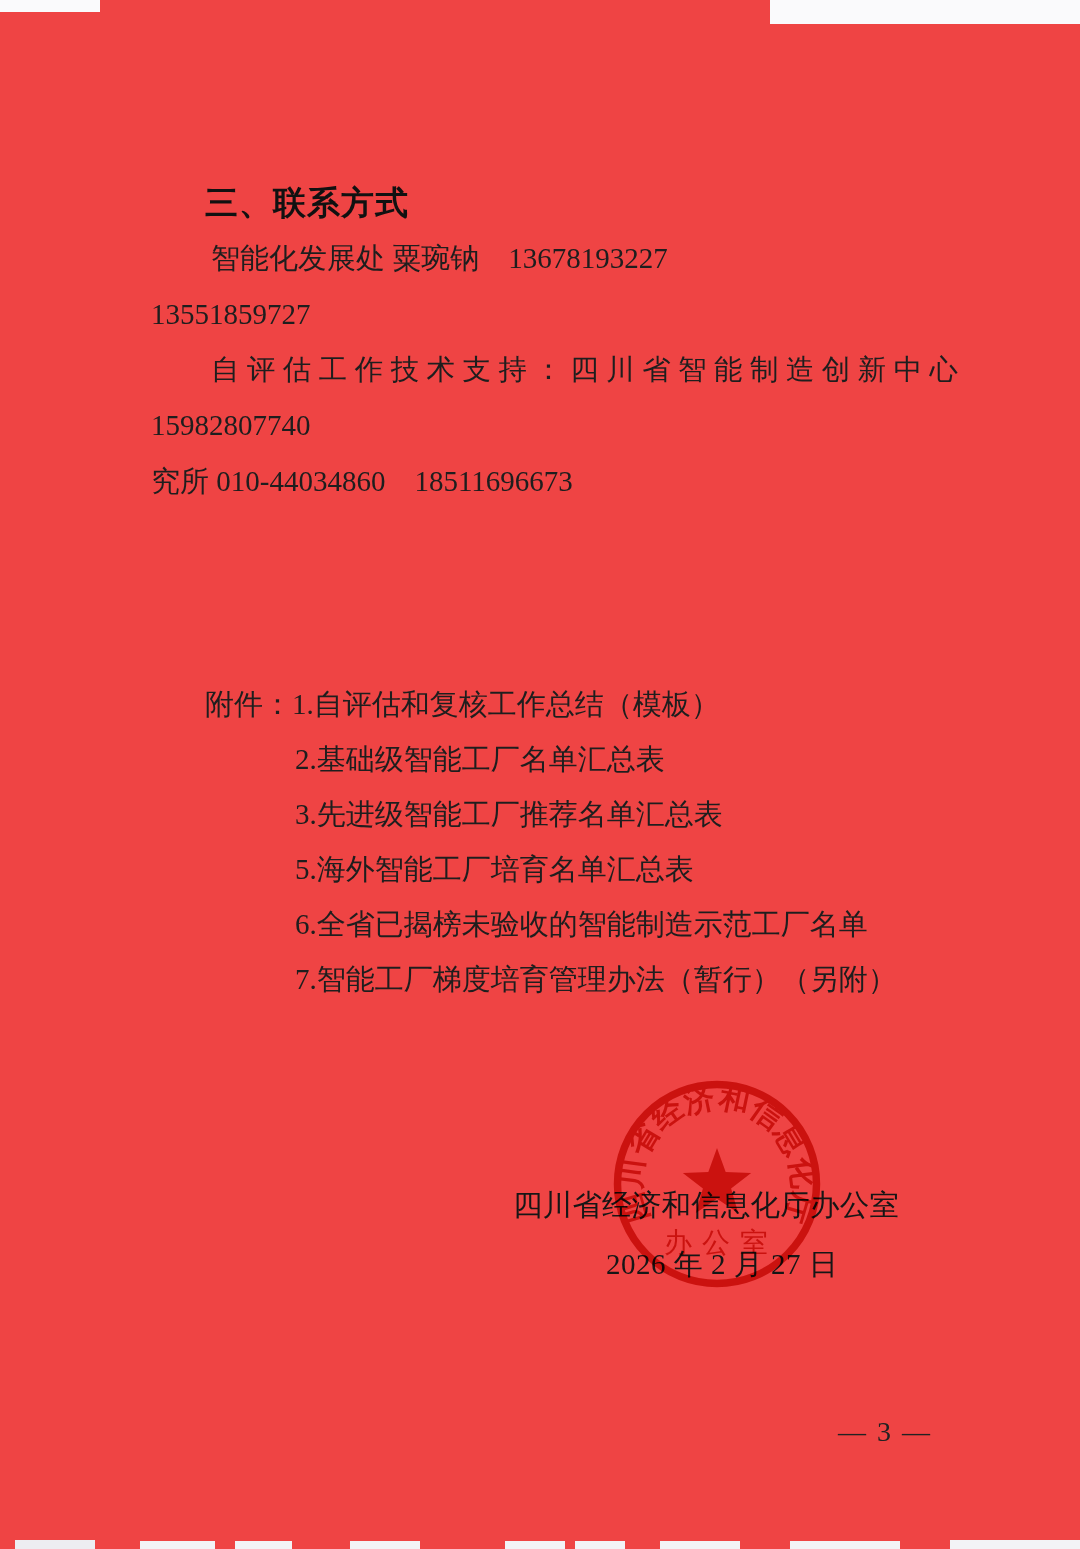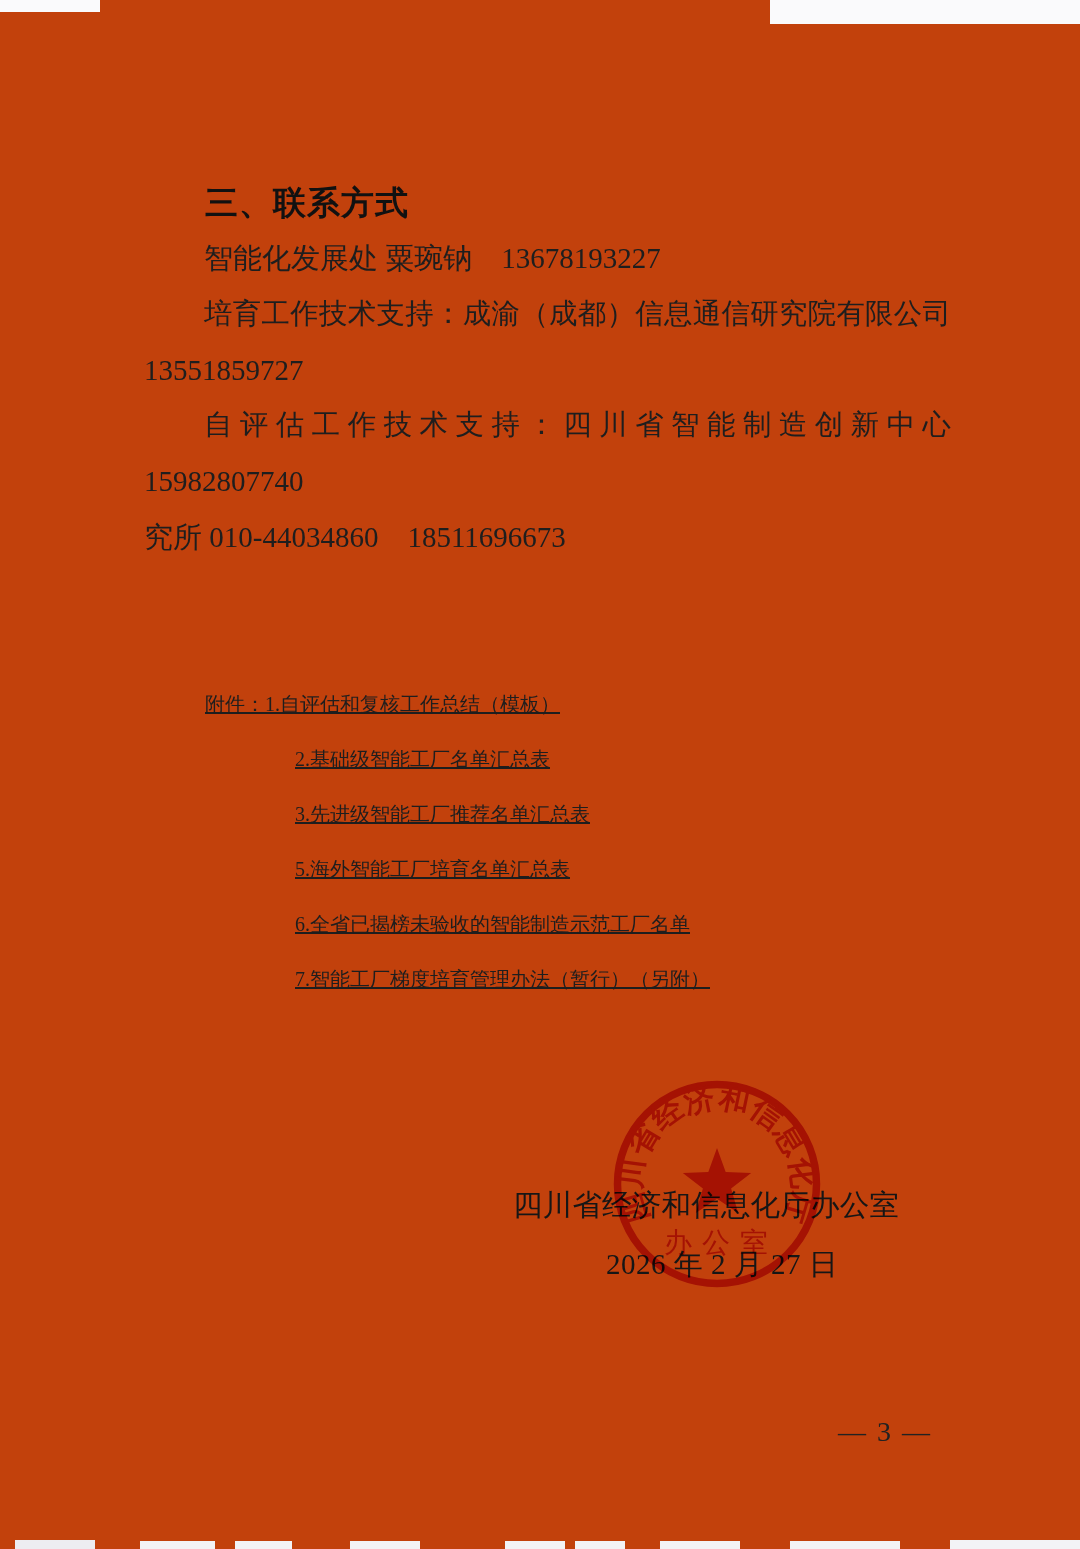--- a/index.html
+++ b/index.html
@@ -1,37 +1,37 @@
 <!DOCTYPE html>
 <html><head>
 <meta charset="utf-8">
 <style>
   html,body{margin:0;padding:0;background:#e9e9e9;}
   .page{
     position:relative;
     width:1080px;height:1549px;
-    background:#c2410c;
+    background:#ef4444;
     overflow:hidden;
     font-family:"Liberation Serif","DejaVu Serif",serif;
     color:#1e1e1e;
   }
   .heading{
     position:absolute;left:205px;top:181px;margin:0;
     font-family:"Liberation Sans","DejaVu Sans",sans-serif;
     font-weight:800;font-size:33px;letter-spacing:1px;color:#111;
   }
-  .contact{position:absolute;left:144px;top:241px;width:807px;}
+  .contact{position:absolute;left:151px;top:241px;width:807px;}
   .cline{height:55.8px;font-size:29px;line-height:34px;white-space:pre;}
   .indent{padding-left:60px;}
   .fill{
     font-size:28.4px;white-space:normal;
     text-align:justify;text-align-last:justify;
   }
   .attachments{position:absolute;left:145px;top:687px;width:807px;}
-  .aline{height:55px;font-size:20px;line-height:34px;text-decoration:underline;}
+  .aline{height:55px;font-size:29px;line-height:34px;}
   .aline .lbl{padding-left:60px;}
   .aitem{padding-left:150px;}
   .signature{
     position:absolute;left:513px;top:1186px;
     font-size:29.5px;letter-spacing:0.2px;color:#161616;white-space:pre;
   }
   .date{
     position:absolute;left:606px;top:1245px;
     font-size:29px;letter-spacing:0.5px;color:#161616;white-space:pre;
   }
@@ -48,21 +48,20 @@
 </style>
 </head>
 <body>
 
 <div class="page">
 
   <h2 class="heading">三、联系方式</h2>
 
   <div class="contact">
     <div class="cline indent">智能化发展处 粟琬钠　13678193227</div>
-    <div class="cline indent fill">培育工作技术支持：成渝（成都）信息通信研究院有限公司</div>
     <div class="cline">13551859727</div>
     <div class="cline indent fill">自评估工作技术支持：四川省智能制造创新中心</div>
     <div class="cline">15982807740</div>
     <div class="cline">究所 010-44034860　18511696673</div>
   </div>
 
   <div class="attachments">
     <div class="aline"><span class="lbl">附件：</span><span>1.自评估和复核工作总结（模板）</span></div>
     <div class="aline aitem">2.基础级智能工厂名单汇总表</div>
     <div class="aline aitem">3.先进级智能工厂推荐名单汇总表</div>

